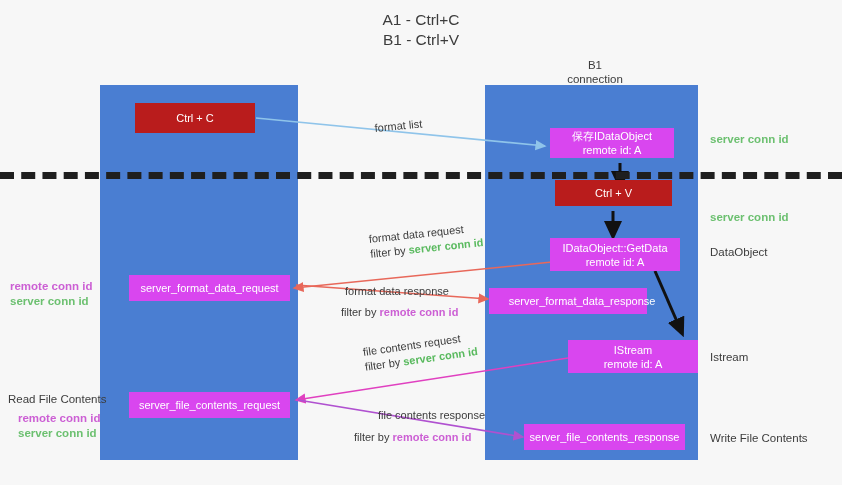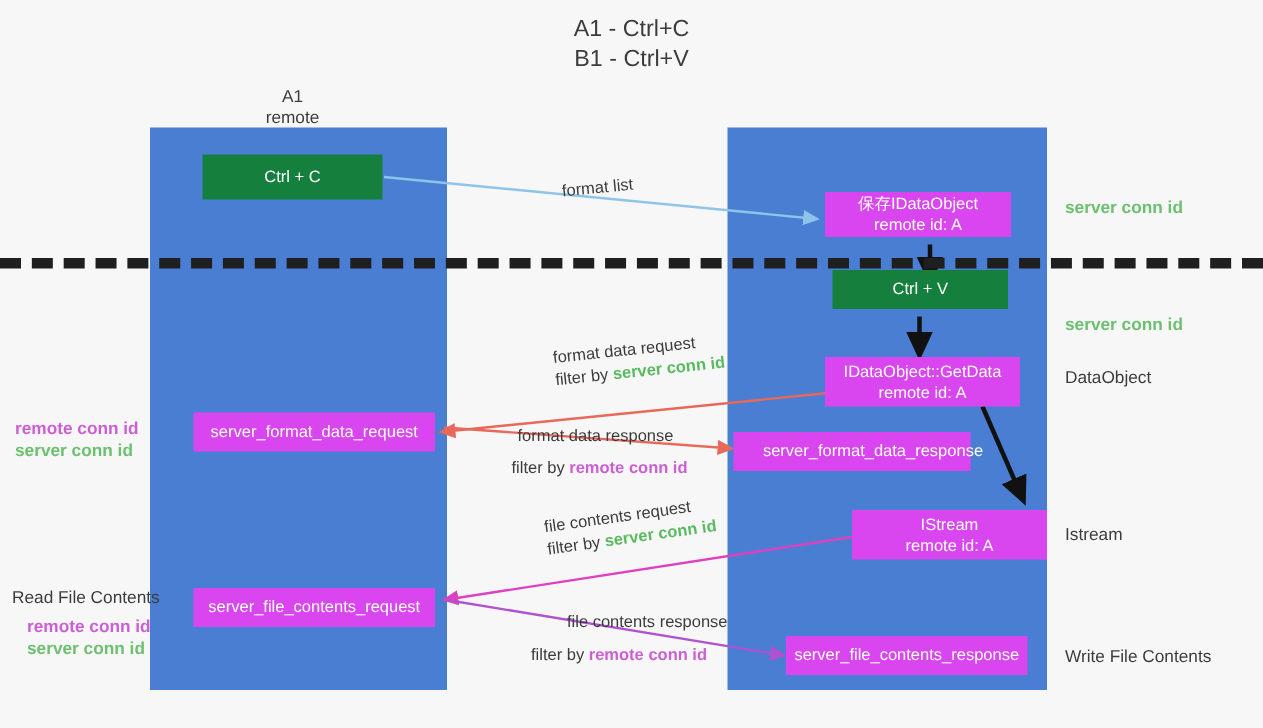--- a/index.html
+++ b/index.html
@@ -59,21 +59,21 @@
     align-items: center;
     justify-content: center;
     text-align: center;
     color: #ffffff;
     font-size: 11px;
     line-height: 14px;
     white-space: pre-line;
     padding: 2px 4px;
   }
   .node.orange { background: #d946ef; }
-  .node.green  { background: #15803d; }
+  .node.green  { background: #b91c1c; }
   .side-label {
     position: absolute;
     font-size: 11.5px;
     line-height: 15px;
     color: #3c3c3c;
     white-space: pre-line;
   }
   .side-label.green  { color: #6cc070; font-weight: bold; }
   .side-label.purple { color: #cc5fd4; font-weight: bold; }
   .edge-label {
@@ -96,22 +96,22 @@
   }
 </style>
 </head>
 <body>
 
 <div id="stage">
 
   <div class="title">A1 - Ctrl+C
 B1 - Ctrl+V</div>
 
-  <div class="col-head" style="left:115px; top:58px; width:160px;">A1
-remote</div>
+  <div class="col-head" style="left:515px; top:58px; width:160px;">B1
+connection</div>
 
   <div class="column" style="left:100px; top:85px; width:198px; height:375px;"></div>
   <div class="column" style="left:485px; top:85px; width:213px; height:375px;"></div>
 
   <svg class="layer" viewBox="0 0 842 485">
     <defs>
       <marker id="ah-blue" markerWidth="7" markerHeight="7" refX="6" refY="3.2" orient="auto">
         <path d="M0,0 L7,3.2 L0,6.4 z" fill="#8fc4ea"></path>
       </marker>
       <marker id="ah-red" markerWidth="7" markerHeight="7" refX="6" refY="3.2" orient="auto">

